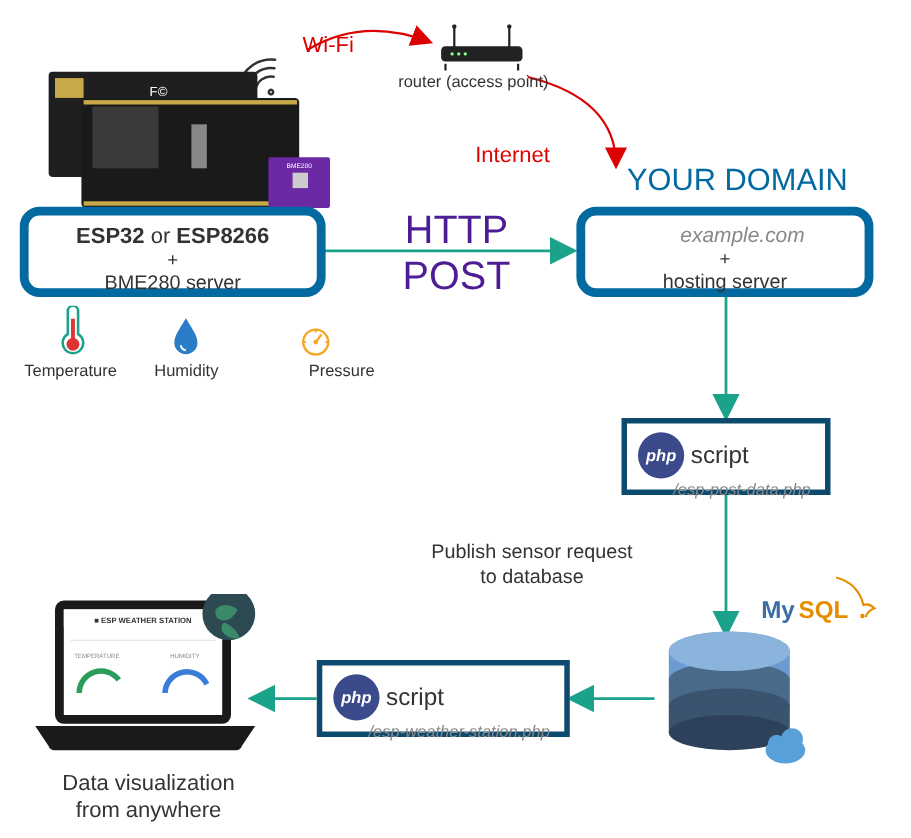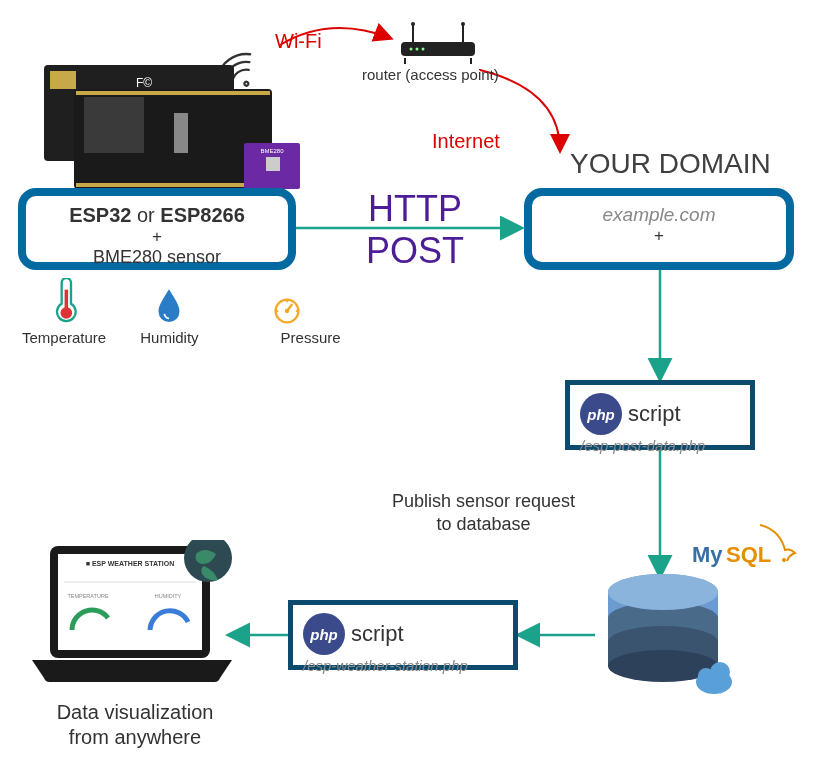--- a/index.html
+++ b/index.html
@@ -7,21 +7,21 @@
 .abs { position: absolute; }
 .box { border: 8px solid #0369a1; border-radius: 18px; text-align: center; background: #fff; }
 .plainbox { border: 5px solid #0c4a6e; background: #fff; text-align: center; }
 .lbl { font-size: 16px; color: #333; }
 .red { color: #d00; }
 .teal { stroke: #1aa38a; }
 .arrowhead { fill: #1aa38a; }
 svg.wire { position: absolute; top: 0; left: 0; width: 828px; height: 762px; pointer-events: none; }
 .php-badge { display: inline-flex; align-items: center; justify-content: center; width: 42px; height: 42px; border-radius: 50%; background: #3a4a8a; color: #fff; font-style: italic; font-weight: 600; font-size: 15px; vertical-align: middle; margin-right: 6px; }
 .sensor-icon { width: 28px; display: block; margin: 0 auto 4px; }
-.italic-grey { color: #888; font-style: italic; }
+.italic-grey { color: #888; font-style: italic; padding-left: 32px; }
 </style>
 </head>
 <body>
 
 <svg class="wire" viewBox="0 0 828 762">
   <defs>
     <marker id="tealArrow" markerWidth="10" markerHeight="10" refX="8" refY="5" orient="auto">
       <path d="M0,0 L10,5 L0,10 z" class="arrowhead"></path>
     </marker>
     <marker id="redArrow" markerWidth="10" markerHeight="10" refX="8" refY="5" orient="auto">
@@ -67,21 +67,21 @@
     <circle cx="22" cy="27" r="1.5" fill="#8f8"></circle>
     <circle cx="28" cy="27" r="1.5" fill="#8f8"></circle>
     <line x1="10" y1="36" x2="10" y2="42" stroke="#222" stroke-width="2"></line>
     <line x1="76" y1="36" x2="76" y2="42" stroke="#222" stroke-width="2"></line>
   </svg>
 </div>
 <div class="abs lbl" style="left:362px; top:66px; font-size:15px;">router (access point)</div>
 
 <div class="abs red" style="left:432px; top:130px; font-size:20px;">Internet</div>
 
-<div class="abs" style="left:570px; top:148px; font-size:28px; color:#404040;">YOUR DOMAIN</div>
+<div class="abs" style="left:570px; top:148px; font-size:28px; color:#0369a1;">YOUR DOMAIN</div>
 
 <div class="abs" style="left:44px; top:65px;">
   <svg width="260" height="128" viewBox="0 0 260 128">
 
     <rect x="0" y="0" width="190" height="96" rx="4" fill="#1f1f1f"></rect>
     <rect x="6" y="6" width="26" height="18" fill="#c8a94a"></rect>
 
     <rect x="30" y="24" width="198" height="100" rx="4" fill="#1a1a1a"></rect>
     <rect x="40" y="32" width="60" height="56" fill="#3a3a3a"></rect>
     <rect x="130" y="48" width="14" height="40" fill="#888"></rect>
@@ -97,30 +97,31 @@
 
     <text x="92" y="22" font-size="12" fill="#fff">F©</text>
   </svg>
 </div>
 
 <div class="abs box" style="left:18px; top:188px; width:278px; height:82px; padding-top:8px;">
   <div style="font-size:20px;">
     <b>ESP32</b><span> or </span><b>ESP8266</b>
   </div>
   <div style="font-size:17px;">+</div>
-  <div style="font-size:18px;">BME280 sensor</div>
+  <div style="font-size:18px;">BME280 server</div>
 </div>
 
 <div class="abs" style="left:320px; top:188px; text-align:center; width:190px;">
   <div style="font-size:36px; color:#4c1d95;">HTTP POST</div>
 </div>
 
 <div class="abs box" style="left:524px; top:188px; width:270px; height:82px; padding-top:8px;">
   <div class="italic-grey" style="font-size:19px;">example.com</div>
   <div style="font-size:17px;">+</div>
+  <div style="font-size:18px;">hosting server</div>
 </div>
 
 <div class="abs" style="left:22px; top:278px; display:flex; gap:34px; align-items:flex-end;">
   <div style="text-align:center;">
     <svg class="sensor-icon" viewBox="0 0 24 40">
       <path d="M10 4 a4 4 0 0 1 8 0 v18 a8 8 0 1 1 -8 0 z" fill="none" stroke="#1aa38a" stroke-width="2"></path>
       <circle cx="14" cy="30" r="5" fill="#d33"></circle>
       <line x1="14" y1="10" x2="14" y2="26" stroke="#d33" stroke-width="3"></line>
     </svg>
     <div class="lbl" style="font-size:15px;">Temperature</div>

